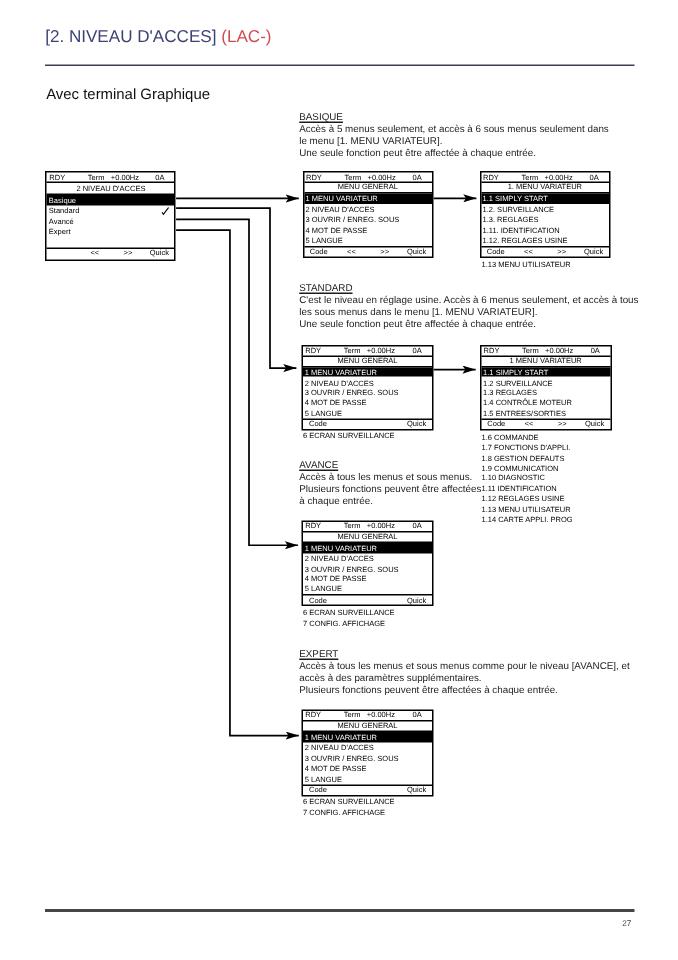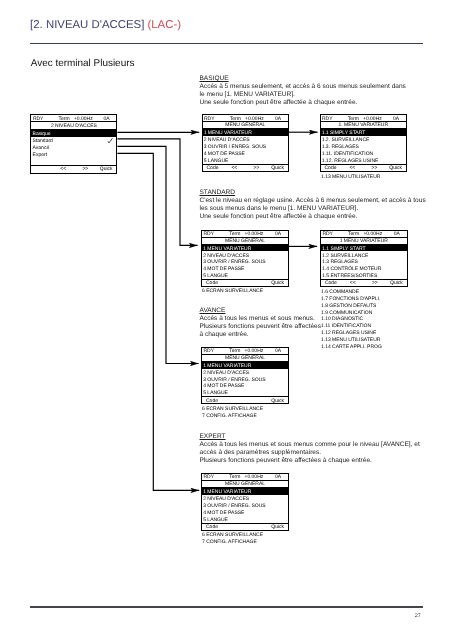--- a/index.html
+++ b/index.html
@@ -77,21 +77,21 @@
 </style>
 </head>
 <body>
 
 <div class="page">
   <div id="doc-title">
     <span class="blue">[2. NIVEAU D'ACCES]</span>
     <span class="red">(LAC-)</span>
   </div>
   <div id="header-rule"></div>
-  <div id="subtitle">Avec terminal Plusieurs</div>
+  <div id="subtitle">Avec terminal Graphique</div>
   <div id="diagram">
 
   <svg class="lines" viewBox="0 0 452 640">
     <defs>
       <marker id="ah" markerWidth="9" markerHeight="5.4" refX="8.8" refY="2.7" orient="auto" markerUnits="userSpaceOnUse">
         <path d="M0,0 L8.8,2.7 L0,5.4 L1.9,2.7 z" fill="#000"></path>
       </marker>
     </defs>
     <g fill="none" stroke="#000" stroke-width="1.15">
       <path d="M117.4,132.3 L199.2,132.3" marker-end="url(#ah)"></path>

